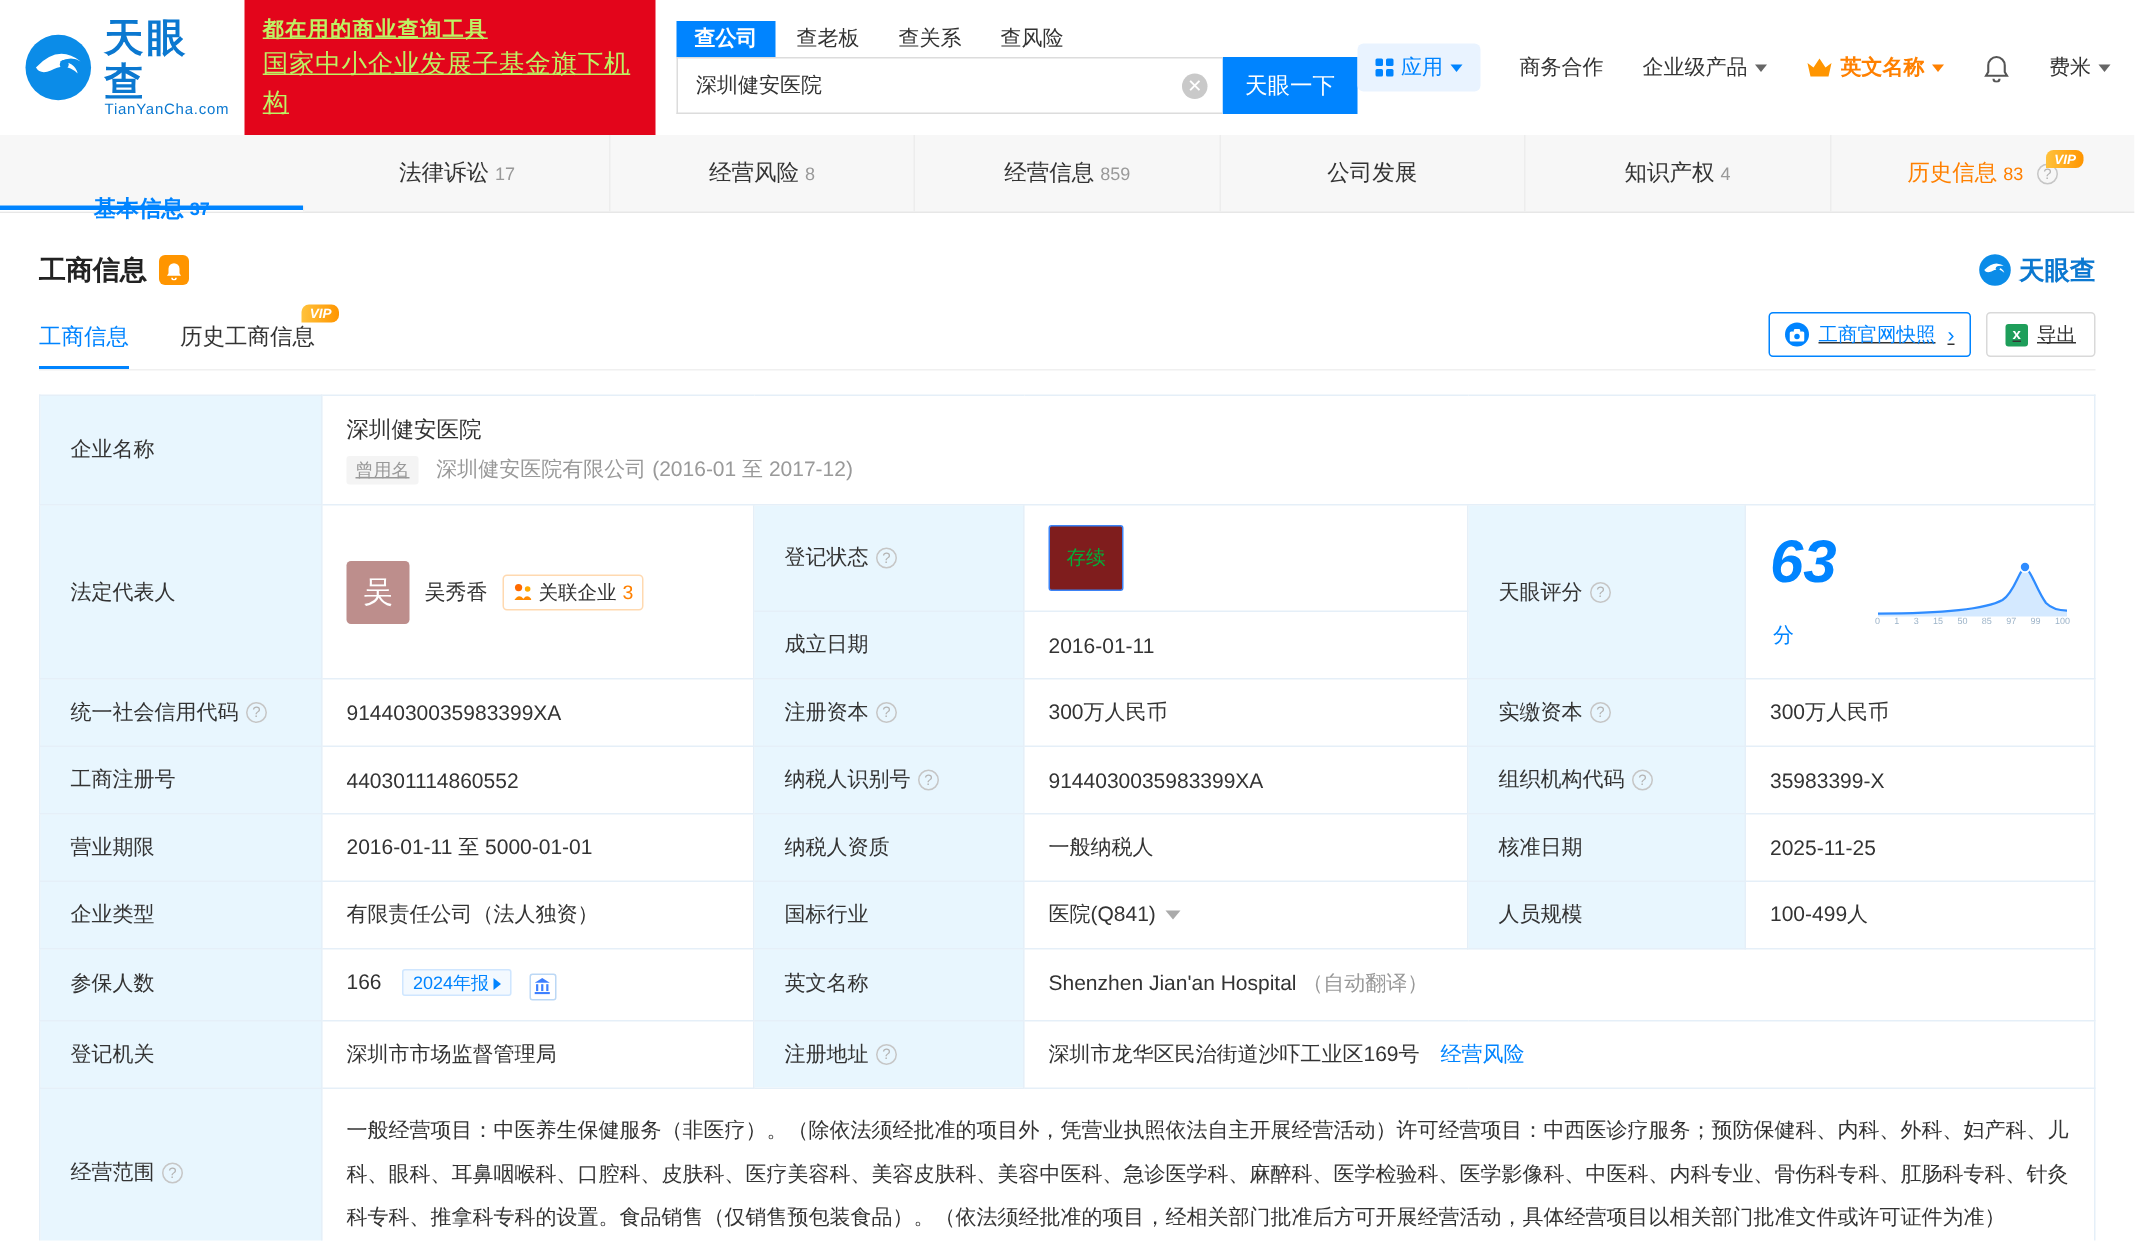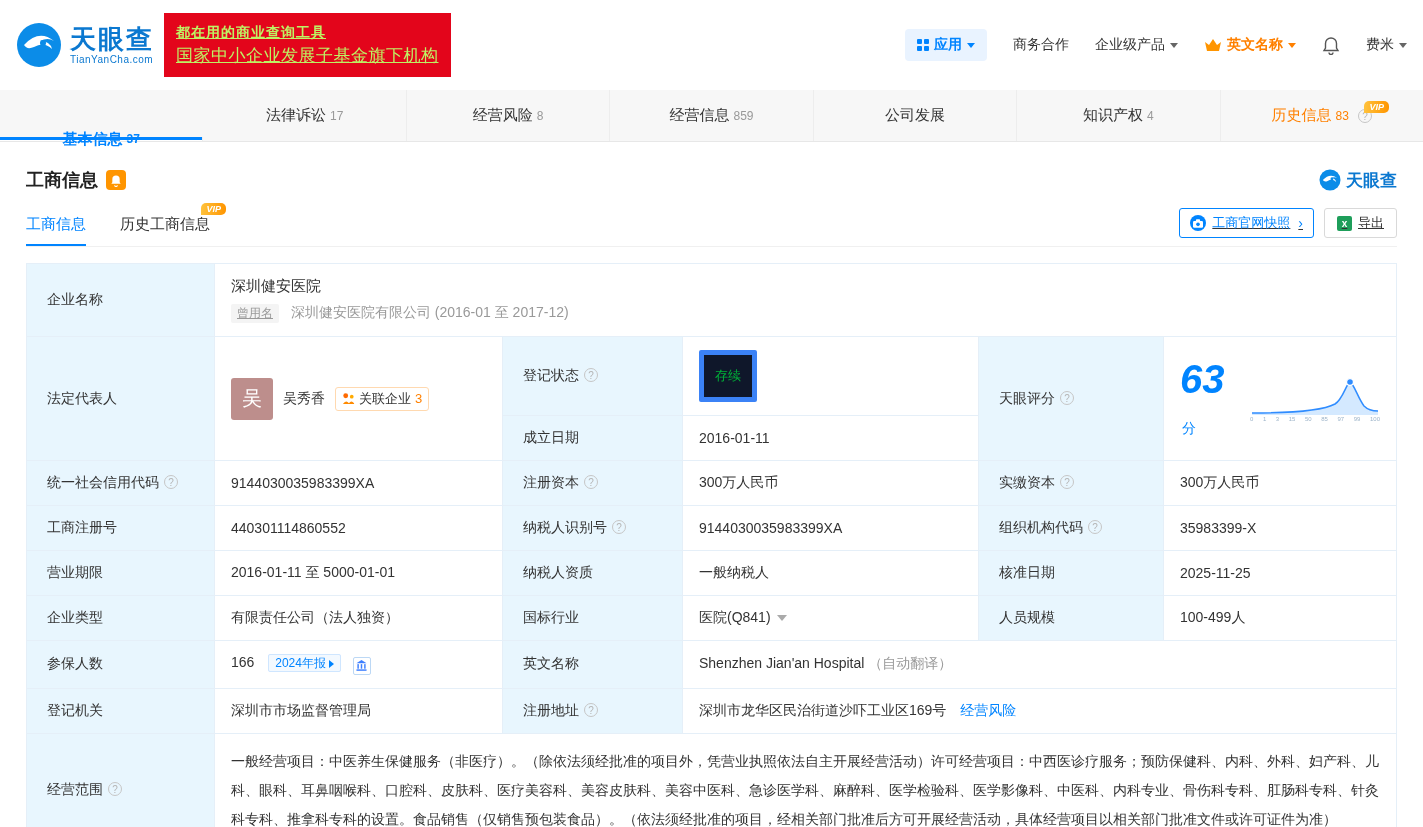--- a/index.html
+++ b/index.html
@@ -21,21 +21,21 @@
   .search-tabs { display: flex; align-items: flex-end; gap: 2px; }
   .search-tab { font-size: 14px; padding: 3px 12px; cursor: pointer; color: #333; }
   .search-tab.active { background: #0084ff; color: #fff; font-weight: bold; }
   .search-row { display: flex; margin-top: 0; }
   .search-box { position: relative; }
   .search-input { width: 364px; height: 38px; border: 1px solid #dcdcdc; border-right: none; padding: 0 36px 0 12px; font-size: 14px; color: #333; outline: none; }
   .clear-icon { position: absolute; right: 10px; top: 11px; width: 17px; height: 17px; border-radius: 50%; background: #c9c9c9; color: #fff; font-size: 12px; line-height: 17px; text-align: center; cursor: pointer; }
   .search-btn { width: 90px; height: 38px; background: #0084ff; color: #fff; font-size: 15px; border: none; cursor: pointer; }
   .header-right { margin-left: auto; display: flex; align-items: center; gap: 26px; white-space: nowrap; }
   .nav-item { cursor: pointer; display: flex; align-items: center; gap: 5px; color: #333; }
-  .apps-btn { background: #e9f3ff; color: #0084ff; border-radius: 4px; padding: 7px 12px; font-weight: bold; }
+  .apps-btn { background: #e9f3ff; color: #0084ff; border-radius: 4px; padding: 7px 12px; font-weight: normal; }
   .caret { width: 0; height: 0; border-left: 4px solid transparent; border-right: 4px solid transparent; border-top: 5px solid #666; display: inline-block; }
   .apps-btn .caret { border-top-color: #0084ff; }
   .vip-nav { color: #ff8000; font-weight: bold; }
   .vip-nav .caret { border-top-color: #ff8000; }
   .grid-icon { display: inline-grid; grid-template-columns: 5px 5px; gap: 2px; }
   .grid-icon i { width: 5px; height: 5px; background: #0084ff; border-radius: 1px; }
   
   .main-tabs { display: flex; height: 52px; background: #f7f7f7; border-bottom: 1px solid #e7e7e7; }
   .main-tab { flex: 1; display: flex; align-items: center; justify-content: center; gap: 4px; font-size: 15px; cursor: pointer; border-right: 1px solid #ededed; position: relative; color: #333; }
   .main-tab:last-child { border-right: none; }
@@ -76,21 +76,21 @@
   .gray { color: #999; text-align: right; }
   .tag-former { display: inline-block; background: #f4f4f4; color: #999; font-size: 12px; padding: 1px 6px; border-radius: 2px; margin-right: 8px; text-decoration: underline; }
   .name-line { font-size: 15px; }
   .former-line { margin-top: 8px; color: #999; }
   
   .rep { display: flex; align-items: center; gap: 10px; }
   .avatar { width: 42px; height: 42px; background: #bd8e8c; color: #fff; font-size: 20px; border-radius: 3px; display: flex; align-items: center; justify-content: center; cursor: pointer; }
   .rep-name { cursor: pointer; }
   .rel-badge { display: inline-flex; align-items: center; gap: 4px; border: 1px solid #ffd9b0; border-radius: 3px; padding: 2px 6px; font-size: 13px; cursor: pointer; }
   .rel-badge .n { color: #ff8000; }
-  .status-badge { display: inline-block; background: #0f172a; border: 5px solid #3b82f6; color: #00b038; font-size: 13px; padding: 12px 11px; border-radius: 2px; }
+  .status-badge { display: inline-block; background: #7f1d1d; border: 1px solid #3b82f6; color: #00b038; font-size: 13px; padding: 12px 11px; border-radius: 2px; }
   
   .score-cell { display: flex; align-items: center; gap: 16px; }
   .score-num { color: #0084ff; font-size: 40px; font-weight: bold; font-style: italic; line-height: 1; }
   .score-unit { font-size: 14px; font-style: normal; font-weight: normal; margin-left: 2px; }
   .score-chart { display: flex; flex-direction: column; }
   .axis { display: flex; justify-content: space-between; width: 130px; font-size: 6px; color: #9db4c9; font-style: normal; }
   
   .chev { width: 0; height: 0; border-left: 5px solid transparent; border-right: 5px solid transparent; border-top: 6px solid #aaa; display: inline-block; margin-left: 6px; vertical-align: 1px; cursor: pointer; }
   .report-badge { color: #0084ff; font-size: 12px; border: 1px solid #cfe6ff; background: #f3f9ff; border-radius: 2px; padding: 1px 6px; margin-left: 10px; cursor: pointer; }
   .report-badge .tri { display: inline-block; width: 0; height: 0; border-top: 4px solid transparent; border-bottom: 4px solid transparent; border-left: 5px solid #0084ff; margin-left: 3px; vertical-align: -1px; }
@@ -110,20 +110,35 @@
       <circle cx="27" cy="21" r="3" fill="#0b8ce8"></circle>
     </svg>
     <div class="logo-text">
       <span class="logo-title">天眼查</span>
       <span class="logo-sub">TianYanCha.com</span>
     </div>
   </div>
   <div class="slogan">
     <div class="l1">都在用的商业查询工具</div>
     <div class="l2">国家中小企业发展子基金旗下机构</div>
+  </div>
+  <div class="search-wrap">
+    <div class="search-tabs">
+      <span class="search-tab active">查公司</span>
+      <span class="search-tab">查老板</span>
+      <span class="search-tab">查关系</span>
+      <span class="search-tab">查风险</span>
+    </div>
+    <div class="search-row">
+      <div class="search-box">
+        <input class="search-input" value="深圳健安医院" style="">
+        <span class="clear-icon">✕</span>
+      </div>
+      <button class="search-btn">天眼一下</button>
+    </div>
   </div>
   <div class="header-right">
     <span class="nav-item apps-btn">
       <span class="grid-icon">
           <i></i>
           <i></i>
           <i></i>
           <i></i>
         </span>
       <span>应用</span>

